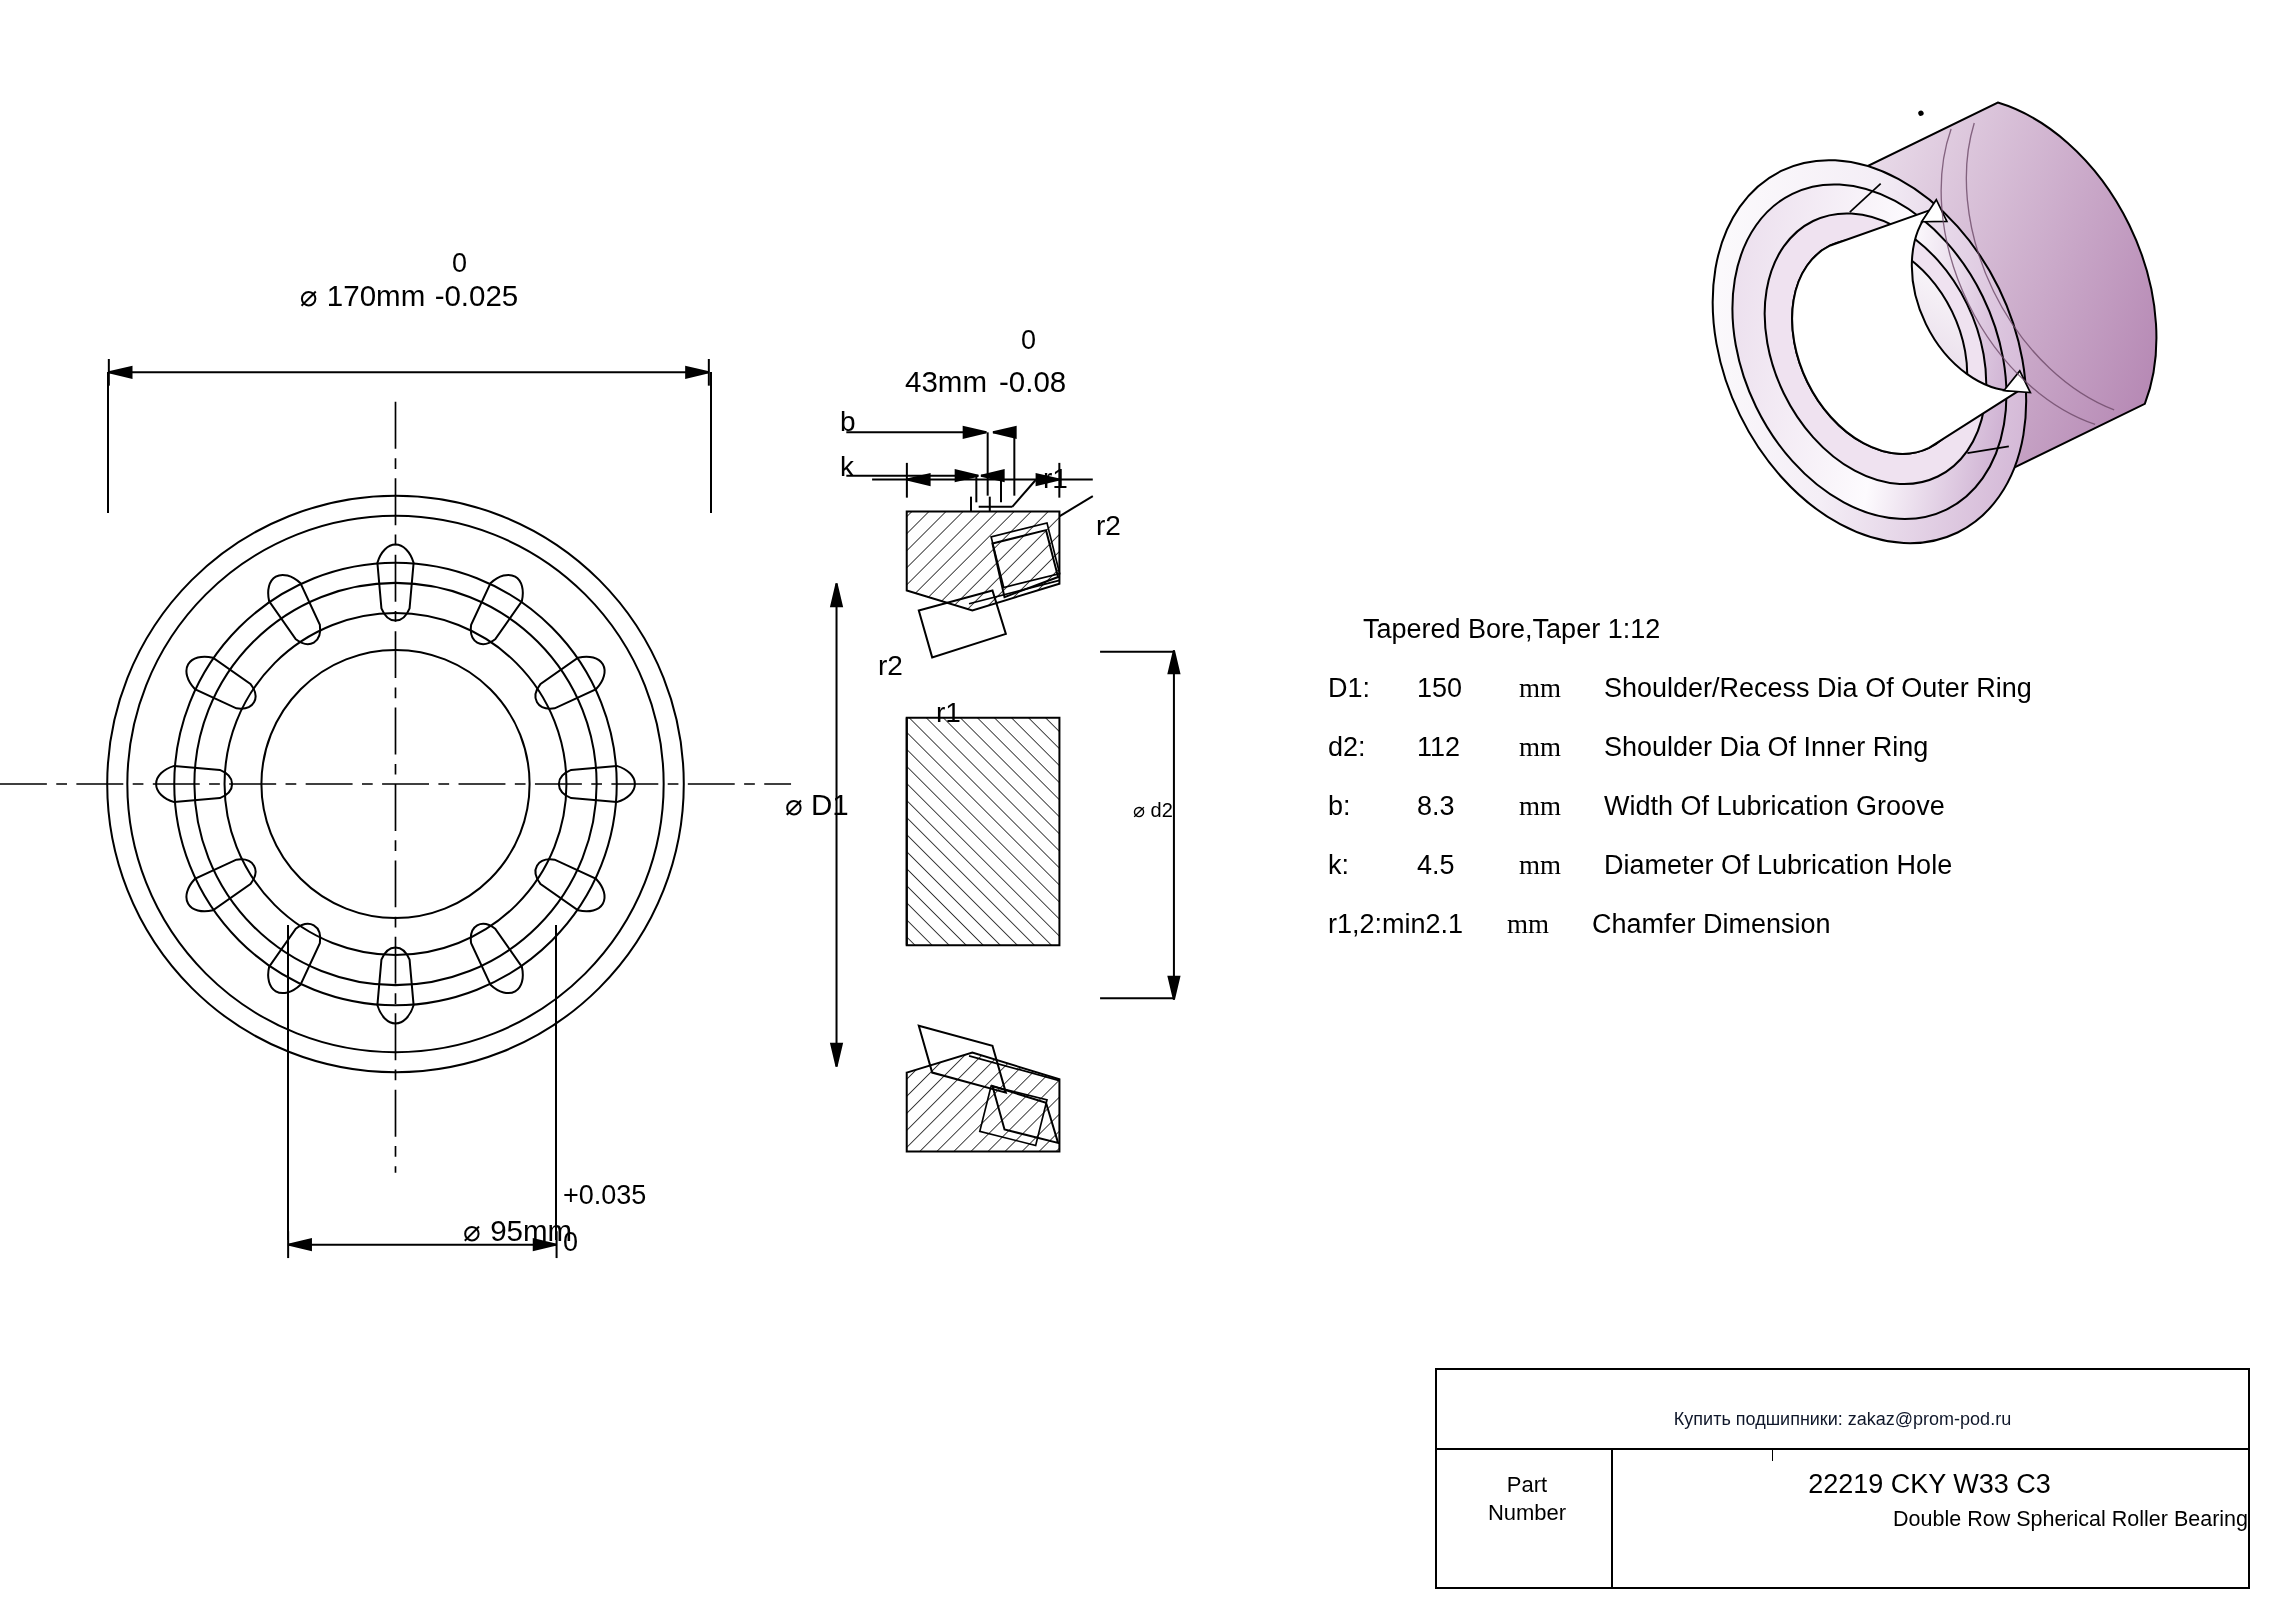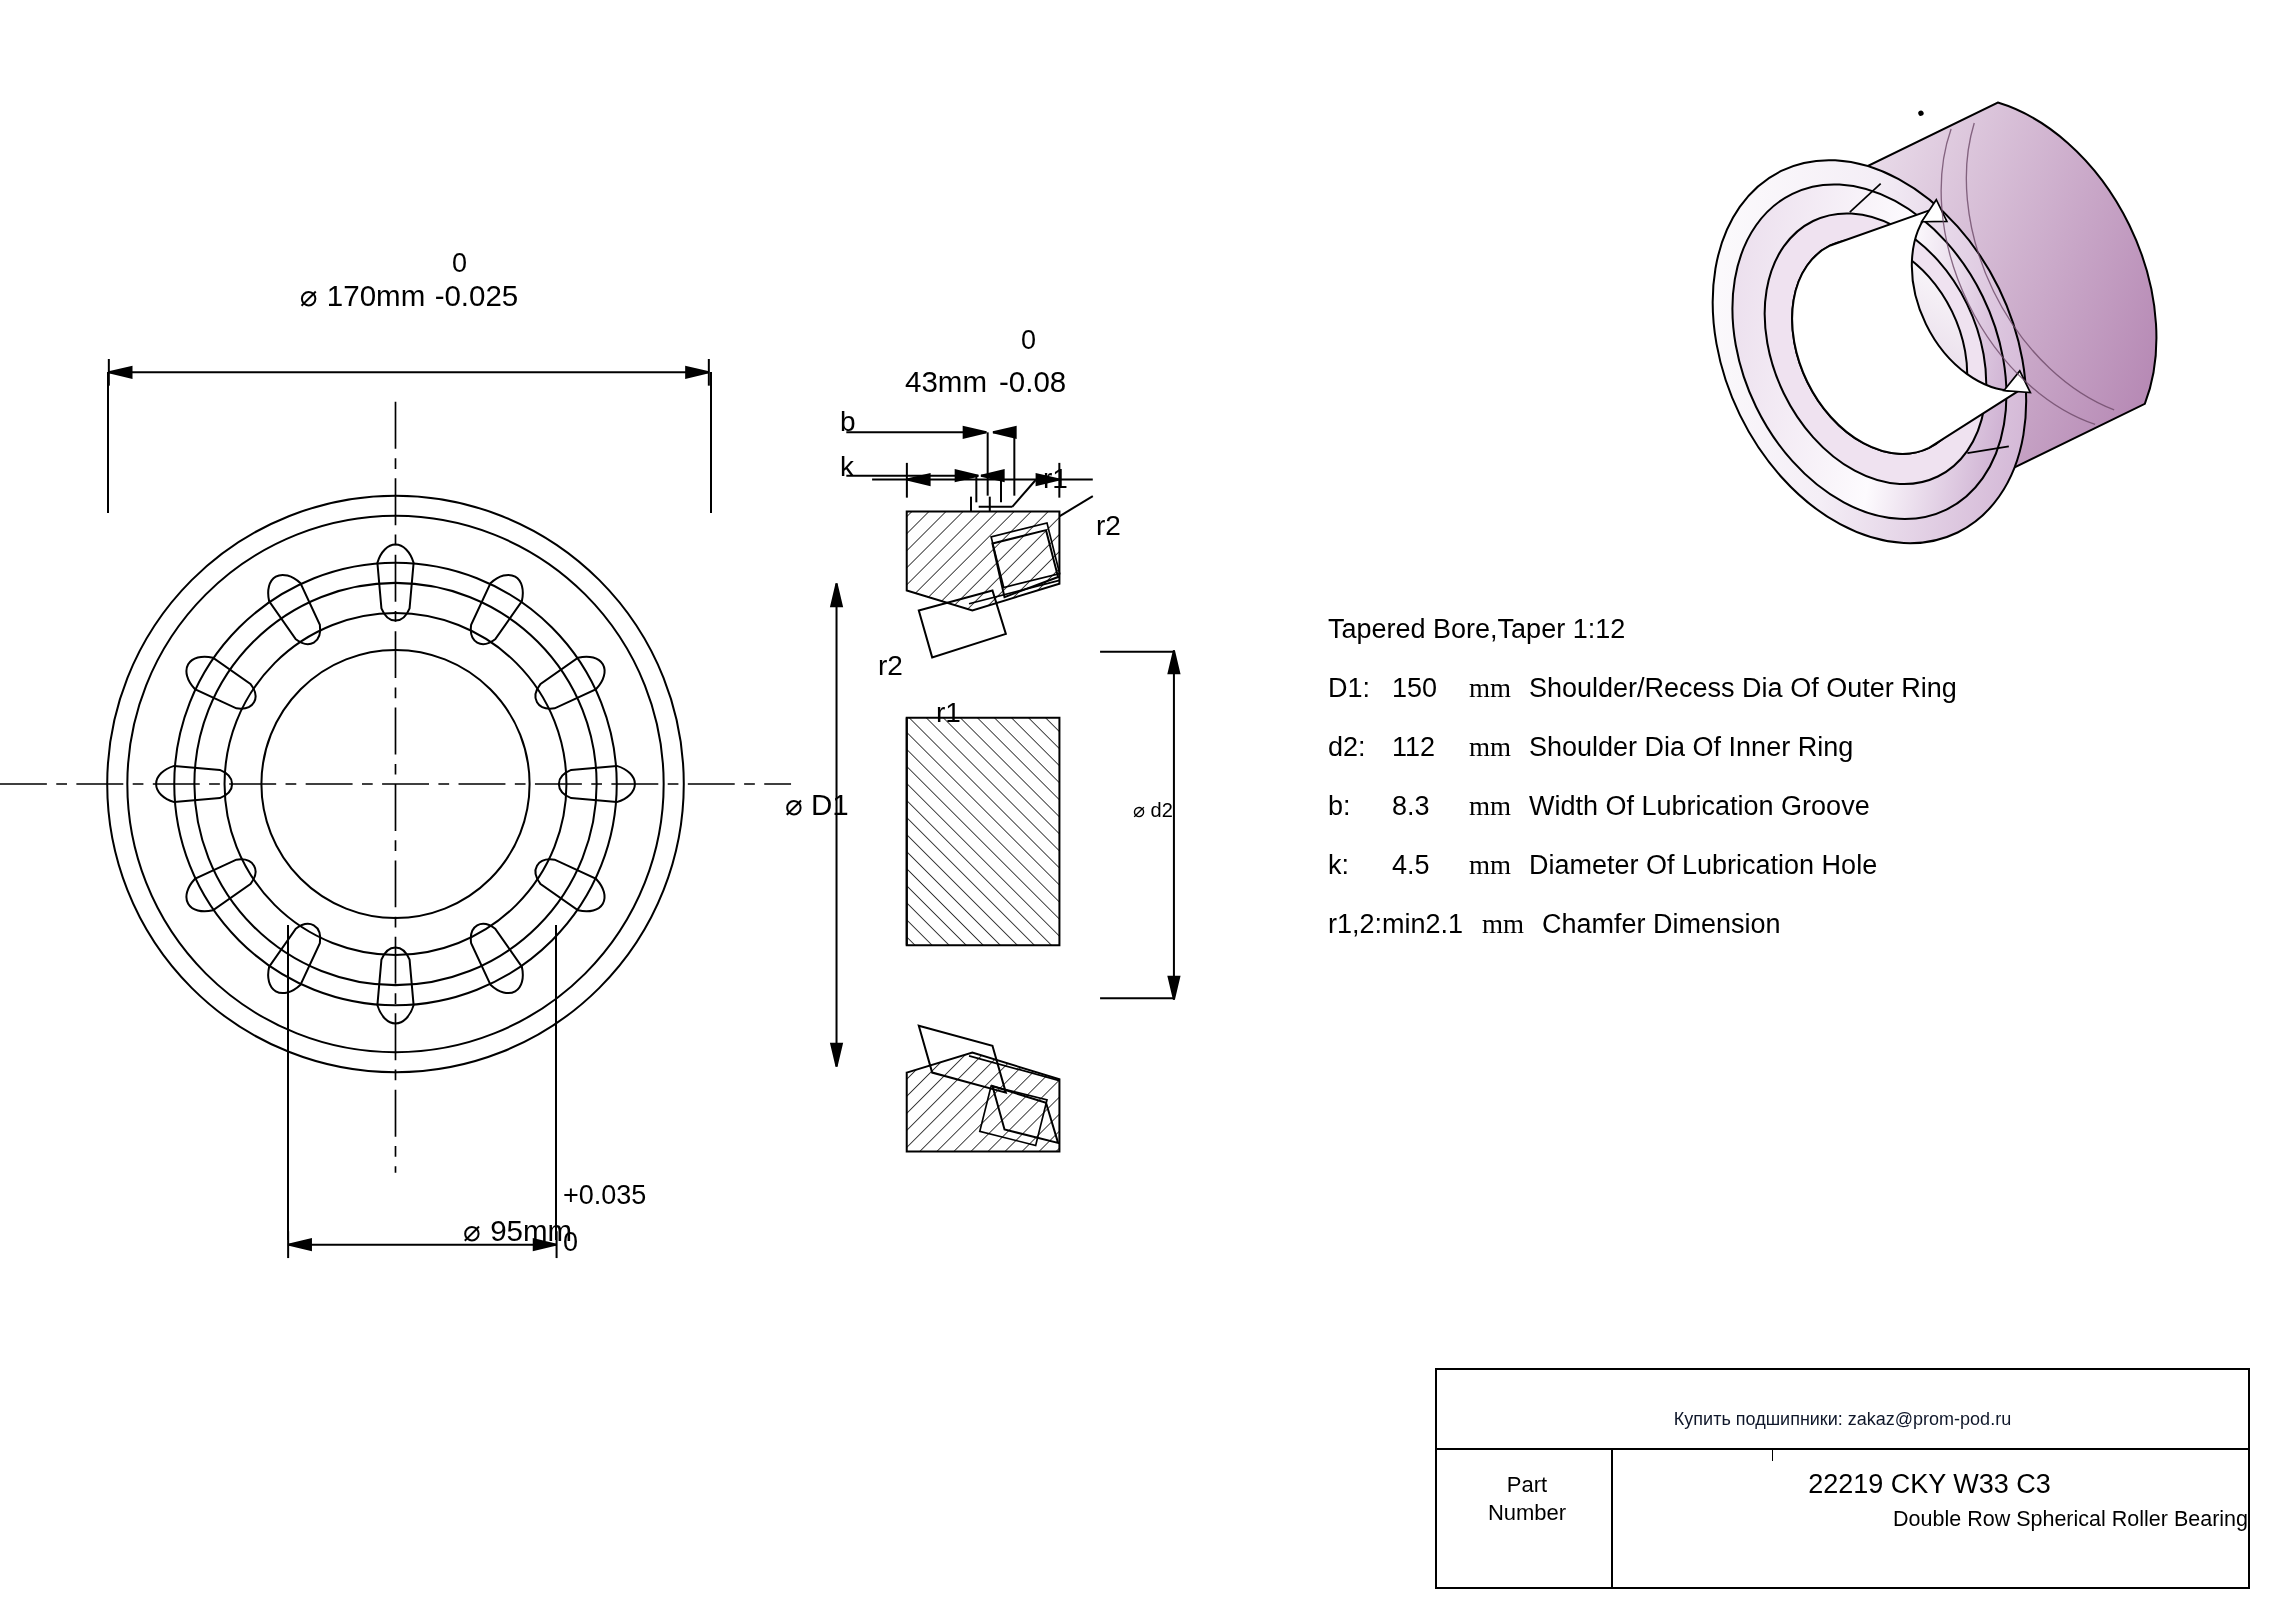--- a/index.html
+++ b/index.html
@@ -6,22 +6,22 @@
   body{width:2295px;height:1622px;position:relative;font-family:"Liberation Sans",sans-serif;color:#000;overflow:hidden;}
   .sheet{position:absolute;inset:0;}
 
   
   .txt{position:absolute;white-space:nowrap;}
   .ln{position:absolute;background:#000;}
   svg{overflow:visible;}
 
   
   #spec{position:absolute;left:1328px;top:614px;width:872px;}
-  .spec-title{font-size:27px;}
-  .spec-row{display:flex;align-items:baseline;margin-top:28px;font-size:27px;}
+  .spec-title{font-size:27px;margin-left:35px;}
+  .spec-row{display:flex;align-items:baseline;margin-top:28px;font-size:27px;gap:25px;}
   .spec-sym{width:64px;}
   .spec-val{width:77px;text-align:left;}
   .spec-unit{width:60px;font-family:Liberation Serif, serif;}
   .spec-desc{}
 
   
   #titleblock{position:absolute;left:1435px;top:1368px;width:815px;height:221px;border:2px solid #000;box-sizing:border-box;}
   #tb-top{position:absolute;left:0;top:0;right:0;height:80px;border-bottom:2px solid #000;box-sizing:border-box;}
   #tb-divider{position:absolute;left:174px;top:80px;width:2px;bottom:0;background:#000;}
   #tb-tick{position:absolute;left:335px;top:80px;width:1.3px;height:10.7px;background:#000;}

